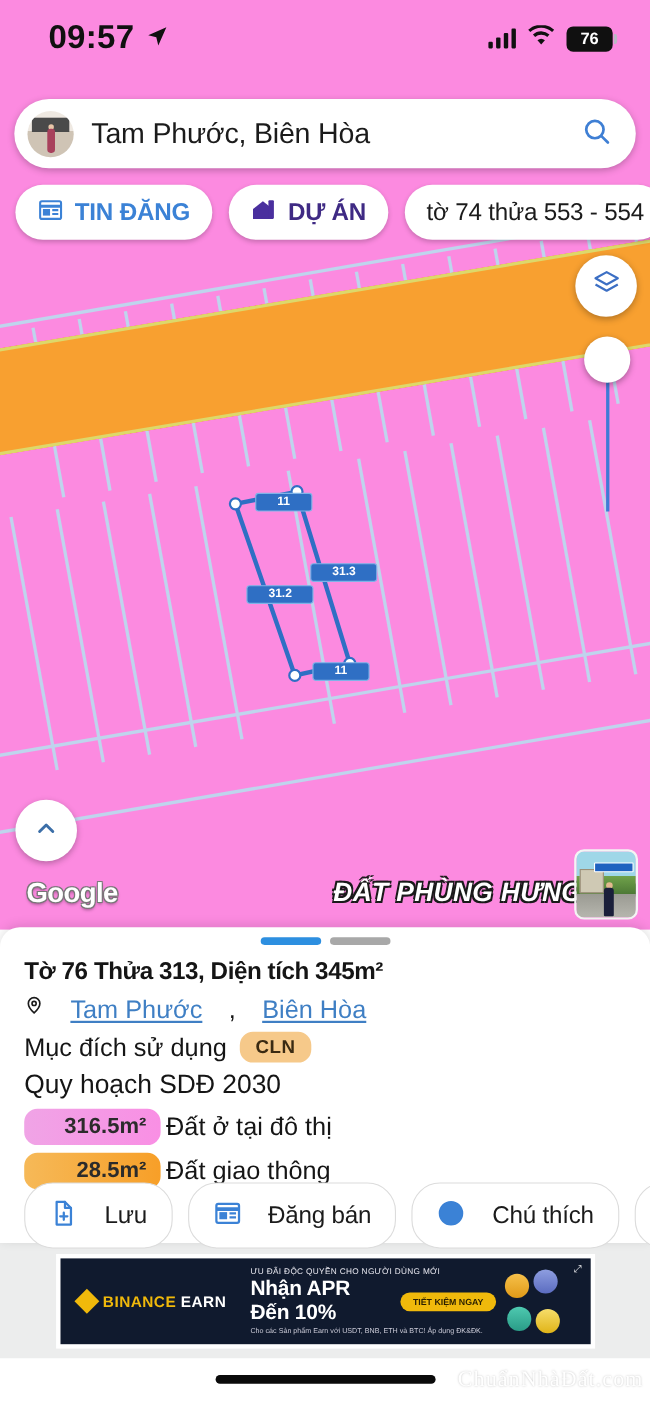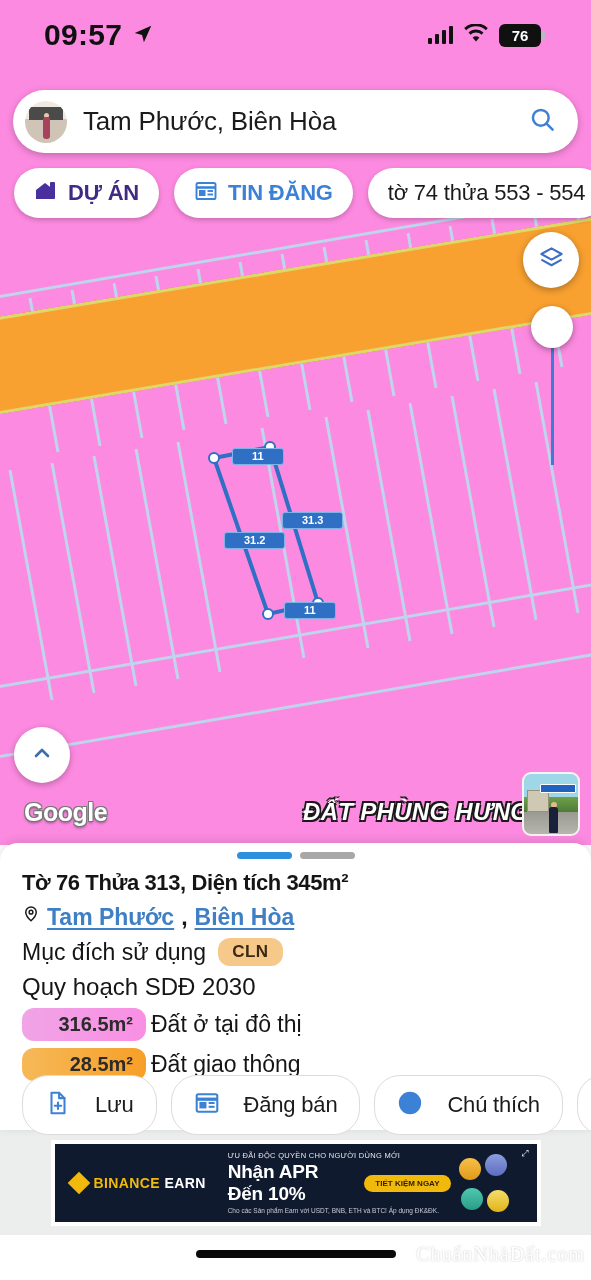--- a/index.html
+++ b/index.html
@@ -104,21 +104,21 @@
     padding:2px 19px; border-radius:3px;
     border:1px solid #7fb3e8;
     line-height:1;
     white-space:nowrap;
   }
 
   
   .statusbar {
     position:absolute; left:0; top:0; width:591px; height:70px;
     display:flex; align-items:center; justify-content:space-between;
-    padding:0 50px 0 44px; z-index:40;
+    padding:0 34px 0 44px; z-index:40;
   }
   .sb-time {
     font-size:30px; font-weight:700; color:#101010;
     letter-spacing:.3px; display:flex; align-items:center; gap:10px;
   }
   .sb-right { display:flex; align-items:center; gap:11px; }
   .bars { display:flex; align-items:flex-end; gap:2.5px; height:18px; }
   .bars i { display:block; width:4.5px; background:#101010; border-radius:1px; }
   .bars i:nth-child(1){height:6px}.bars i:nth-child(2){height:10px}
   .bars i:nth-child(3){height:14px}.bars i:nth-child(4){height:18px}
@@ -177,22 +177,22 @@
   .grabbers {
     display:flex; gap:8px; justify-content:center; padding-top:9px;
   }
   .grab { width:55px; height:7px; border-radius:4px; background:#a8a8a8; }
   .grab.active { background:#2d8fe0; }
   .sheet-title {
     margin-top:11px; font-size:22px; font-weight:700; color:#151515;
     letter-spacing:-.4px;
   }
   .sheet-loc {
-    margin-top:7px; display:flex; align-items:center; gap:7px;
-    font-size:23px; color:#151515;font-weight:bold;
+    margin-top:7px; display:flex; align-items:center; gap:24px;
+    font-size:23px; color:#151515;
   }
   .sheet-loc a {
     color:#3f7fc4; text-decoration:underline; text-underline-offset:3px;
   }
   .sheet-row {
     margin-top:7px; display:flex; align-items:center; gap:12px;
     font-size:23px; color:#151515;
   }
   .badge-cln {
     background:#f6c98a; color:#3a2a12; font-size:17px; font-weight:700;
@@ -405,38 +405,38 @@
       <svg viewBox="0 0 24 24" fill="none" stroke="#3f7fd4" stroke-width="2.2" stroke-linecap="round">
         <circle cx="10.5" cy="10.5" r="7"></circle>
           <line x1="15.6" y1="15.6" x2="21" y2="21"></line>
       </svg>
     </span>
   </div>
 
   <div class="chips">
     <div class="chip">
       <span>
-        <svg viewBox="0 0 24 24" fill="#4a2f9e">
-          <path d="M2 11 11 4l9 7v9H2z"></path>
-            <rect x="16" y="3" width="5" height="17" rx="1"></rect>
-        </svg>
-      </span>
-      <span class="chip-label purple">DỰ ÁN</span>
-    </div>
-    <div class="chip">
-      <span>
         <svg viewBox="0 0 24 24" fill="none" stroke="#3b82d6" stroke-width="1.9">
           <rect x="2.5" y="4" width="19" height="16" rx="1.6"></rect>
           <line x1="2.5" y1="8.5" x2="21.5" y2="8.5" stroke-width="2.6"></line>
           <rect x="5" y="11" width="6.5" height="6" fill="#3b82d6" stroke="none"></rect>
           <line x1="13.5" y1="12" x2="19" y2="12"></line>
             <line x1="13.5" y1="15.5" x2="19" y2="15.5"></line>
         </svg>
       </span>
       <span class="chip-label blue">TIN ĐĂNG</span>
+    </div>
+    <div class="chip">
+      <span>
+        <svg viewBox="0 0 24 24" fill="#4a2f9e">
+          <path d="M2 11 11 4l9 7v9H2z"></path>
+            <rect x="16" y="3" width="5" height="17" rx="1"></rect>
+        </svg>
+      </span>
+      <span class="chip-label purple">DỰ ÁN</span>
     </div>
     <div class="chip">
       <span class="chip-label">tờ 74 thửa 553 - 554</span>
     </div>
 
   </div>
 
   <div class="sheet">
     <div class="grabbers">
       <div class="grab active"></div>

